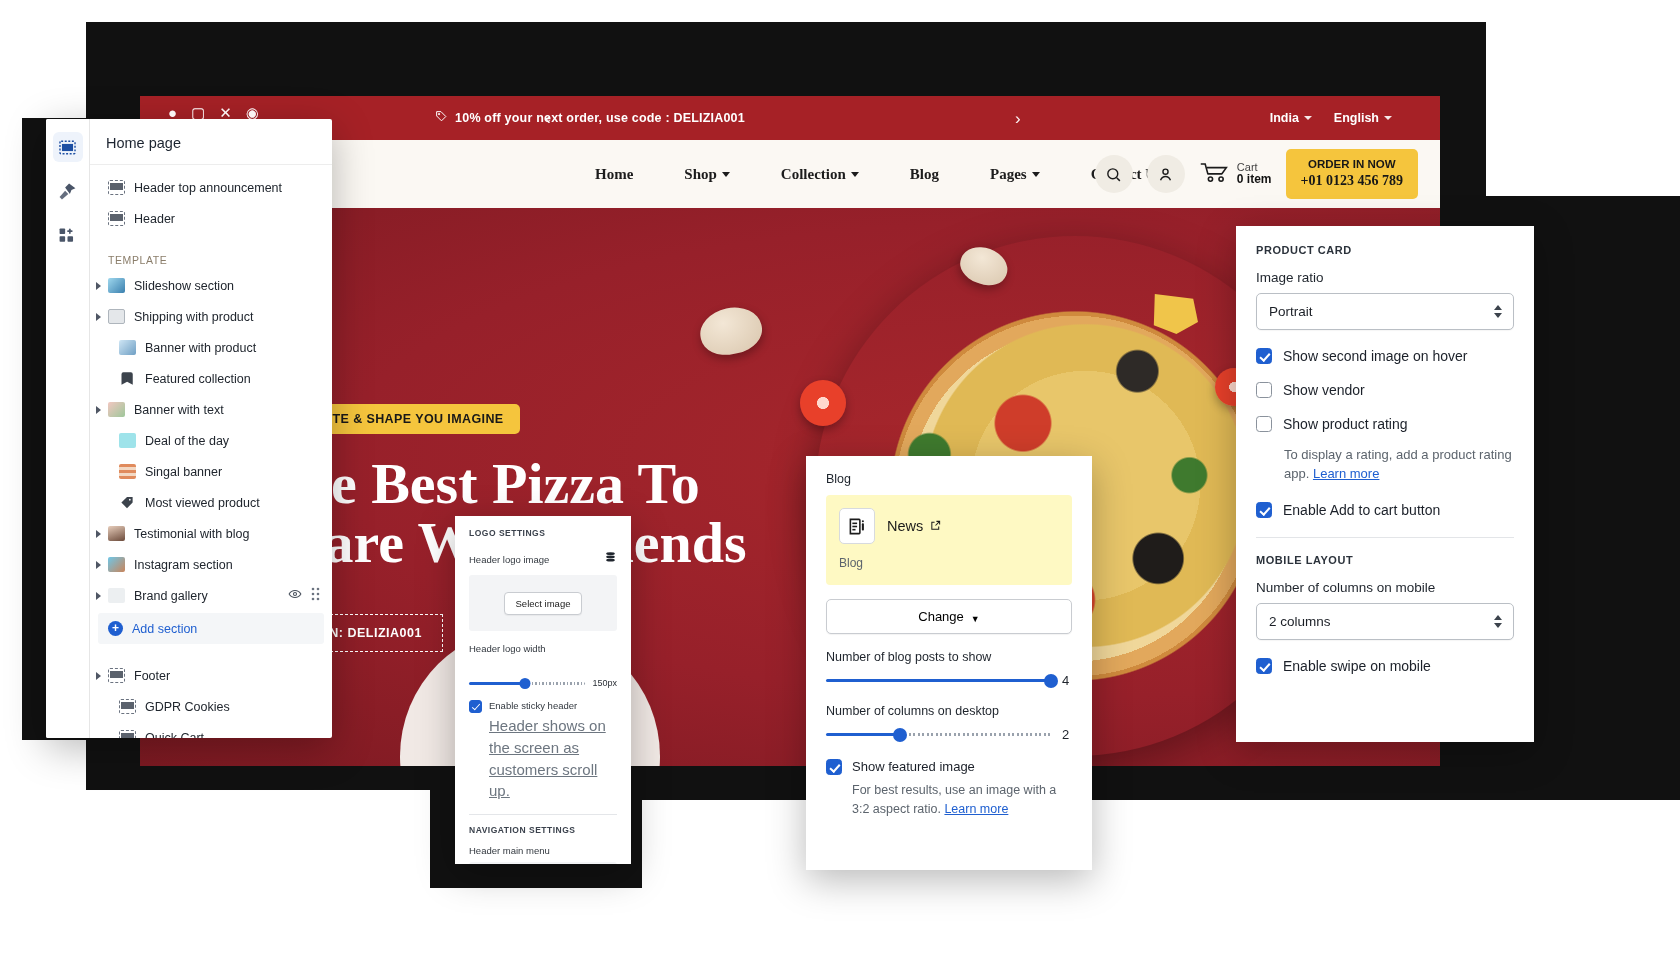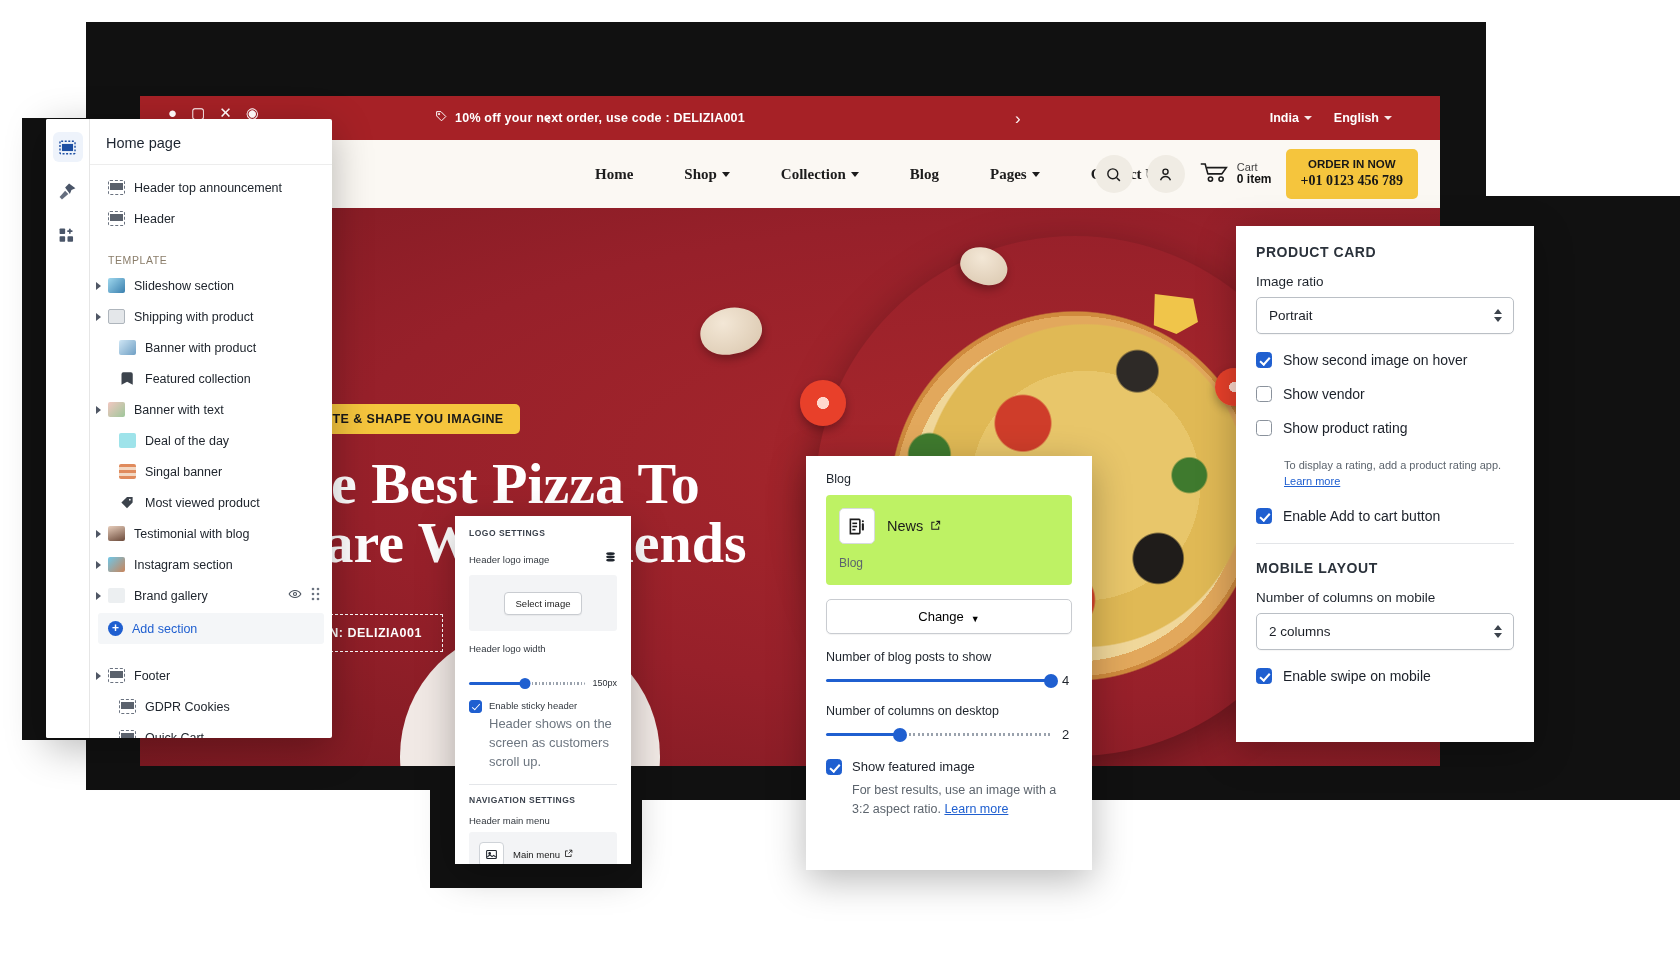--- a/index.html
+++ b/index.html
@@ -199,21 +199,21 @@
   
   #logo-panel {
     position: absolute; left: 455px; top: 516px; width: 176px; height: 348px;
     background: #ffffff; box-shadow: 0 10px 36px rgba(0,0,0,.28);
     padding: 12px 14px; overflow: hidden;
   }
   .mini-label {
     font-size: 8.5px; letter-spacing: .5px; color: #3b424d; text-transform: uppercase; font-weight: 700;
   }
   .mini-text { font-size: 9.5px; color: #32383f; }
-  .mini-sub { font-size: 13px; color: #6d7680; line-height: 1.45; }
+  .mini-sub { font-size: 15px; color: #6d7680; line-height: 1.45; text-decoration: underline; }
   .img-drop {
     margin-top: 7px; background: #f3f4f6; height: 56px; border-radius: 3px;
     display: flex; align-items: center; justify-content: center;
   }
   .ghost-btn {
     background: #fff; border: 1px solid #c9ccd1; border-radius: 4px;
     font-size: 9.5px; color: #222; padding: 5px 11px; cursor: pointer;
     box-shadow: 0 1px 1px rgba(0,0,0,.05);
   }
   .slider-wrap { display: flex; align-items: center; gap: 7px; margin-top: 23px; }
@@ -254,21 +254,21 @@
     box-shadow: 0 1px 1px rgba(0,0,0,.05);
   }
 
   
   #blog-panel {
     position: absolute; left: 806px; top: 456px; width: 286px; height: 414px;
     background: #ffffff; box-shadow: 0 10px 36px rgba(0,0,0,.28);
     padding: 16px 20px; overflow: hidden;
   }
   .bp-label { font-size: 12.5px; color: #1e242c; }
-  .bp-card { background: #bef264; border-radius: 4px; padding: 13px 13px 15px; margin-top: 9px; }
+  .bp-card { background: #fef9c3; border-radius: 4px; padding: 13px 13px 15px; margin-top: 9px; }
   .bp-news-row { display: flex; align-items: center; gap: 12px; }
   .bp-thumb {
     width: 36px; height: 36px; background: #fff; border: 1px solid #d7dade;
     border-radius: 5px; display: flex; align-items: center; justify-content: center;
   }
   .bp-news { font-size: 14.5px; color: #1b1b1b; display: flex; align-items: center; gap: 7px; }
   .bp-sub { font-size: 12px; color: #5c646d; margin-top: 12px; }
   .bp-change {
     margin-top: 14px; background: #fff; border: 1px solid #c9ccd1; border-radius: 5px;
     font-size: 13px; padding: 9px 0; text-align: center; cursor: pointer;
@@ -300,37 +300,37 @@
   .bp-help { font-size: 12.5px; color: #5c646d; line-height: 1.5; margin-top: 6px; margin-left: 26px; }
   .lnk { color: #1f5fd0; text-decoration: underline; cursor: pointer; }
 
   
   #product-panel {
     position: absolute; left: 1236px; top: 226px; width: 298px; height: 516px;
     background: #ffffff; box-shadow: 0 10px 36px rgba(0,0,0,.28);
     padding: 18px 20px; overflow: hidden;
   }
   .pp-group {
-    font-size: 14px; letter-spacing: .55px; color: #2b323b; font-weight: 700; text-transform: uppercase;
+    font-size: 11px; letter-spacing: .55px; color: #2b323b; font-weight: 700; text-transform: uppercase;
   }
   .pp-cap { font-size: 13.5px; color: #1e242c; margin-top: 14px; }
   .pp-select {
     margin-top: 8px; height: 37px; border: 1px solid #babfc5; border-radius: 5px;
     background: #fff; display: flex; align-items: center; padding: 0 12px;
     font-size: 13.5px; color: #1b1f26; position: relative; cursor: pointer;
     box-shadow: 0 1px 1px rgba(0,0,0,.04);
   }
   .sel-arrows {
     position: absolute; right: 11px; display: flex; flex-direction: column; gap: 3px; color: #3c434c;
   }
   .sel-arrows .up { width:0;height:0;border-left:4px solid transparent;border-right:4px solid transparent;border-bottom:5px solid currentColor; }
   .sel-arrows .dn { width:0;height:0;border-left:4px solid transparent;border-right:4px solid transparent;border-top:5px solid currentColor; }
   .pp-cb-row { display: flex; gap: 11px; align-items: flex-start; margin-top: 18px; }
   .pp-cb-label { font-size: 14px; color: #1b2029; }
-  .pp-help { font-size: 11px; color: #5c646d; line-height: 1.45; margin-top: 22px; margin-left: 28px; }
+  .pp-help { font-size: 13px; color: #5c646d; line-height: 1.45; margin-top: 14px; margin-left: 28px; }
   .pp-hr { height: 1px; background: #e3e5e8; margin: 19px 0 16px; }
 </style>
 </head>
 <body>
 
 <div id="stage">
 
   <div class="frame-black" style="left:86px;top:22px;width:1400px;height:768px;"></div>
   <div class="frame-black" style="left:430px;top:196px;width:1260px;height:604px;"></div>
   <div class="frame-black" style="left:430px;top:766px;width:212px;height:122px;"></div>

